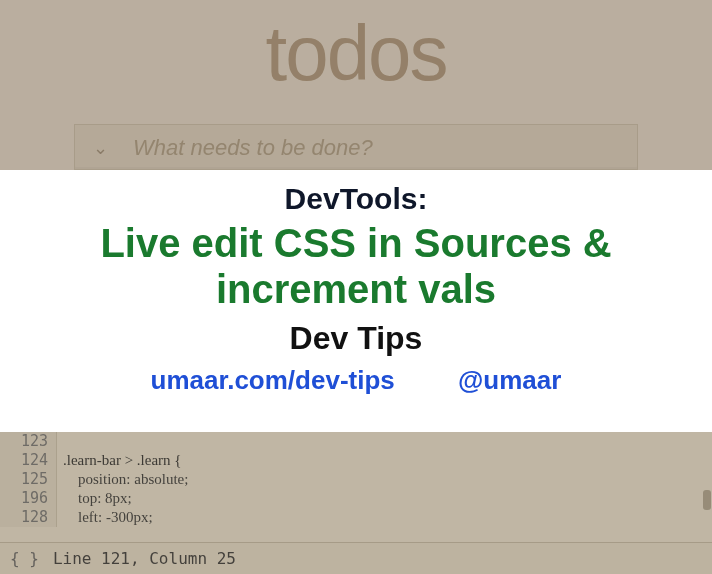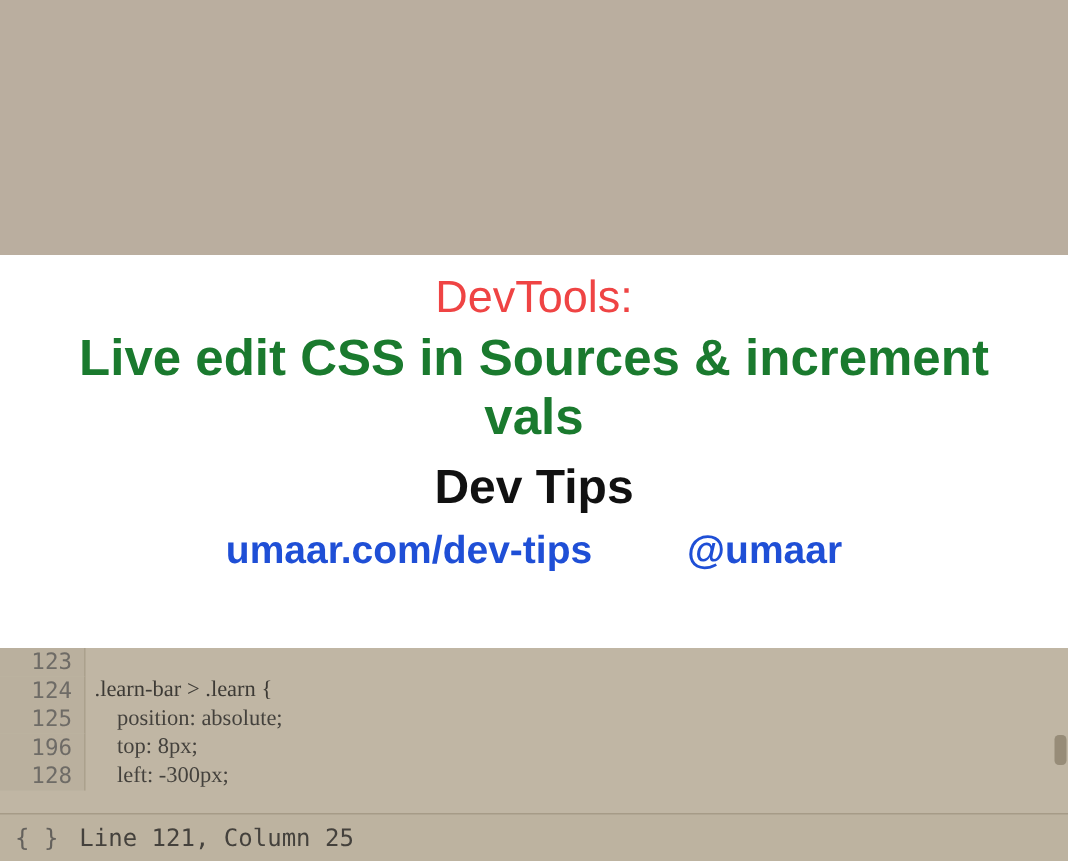--- a/index.html
+++ b/index.html
@@ -9,22 +9,22 @@
   
   .app-bg { position: absolute; top: 0; left: 0; right: 0; height: 170px; }
   .app-title { text-align: center; font-size: 78px; font-weight: 200; color: #b89f81; letter-spacing: -2px; padding-top: 8px; font-family: "Helvetica Neue", Arial, sans-serif; }
   .input-card { position: absolute; top: 124px; left: 74px; width: 564px; height: 46px; background: #ede0cd; border: 1px solid #d9cbb5; box-shadow: inset 0 -2px 1px rgba(0,0,0,0.03); }
   .input-chevron { position: absolute; left: 18px; top: 12px; color: #a8977f; font-size: 18px; }
   .input-placeholder { position: absolute; left: 58px; top: 10px; color: #b8a78c; font-style: italic; font-size: 22px; }
   .dim-overlay-top { position: absolute; top: 0; left: 0; right: 0; height: 170px; background: rgba(90,80,65,0.38); }
 
   
   .banner { position: absolute; top: 170px; left: 0; right: 0; height: 262px; background: #ffffff; text-align: center; padding-top: 12px; }
-  .banner-kicker { color: #ef4444; font-weight: 400; font-size: 30px; }
-  .banner-headline { color: #1a7a2e; font-weight: 800; font-size: 34px; line-height: 1.15; margin-top: 4px; padding: 0 30px; }
+  .banner-kicker { color: #0f172a; font-weight: 700; font-size: 30px; }
+  .banner-headline { color: #1a7a2e; font-weight: 800; font-size: 40px; line-height: 1.15; margin-top: 4px; padding: 0 30px; }
   .banner-sub { color: #111; font-weight: 800; font-size: 32px; margin-top: 8px; }
   .banner-links { margin-top: 8px; font-size: 26px; font-weight: 600; }
   .banner-link { color: #1f4fd6; display: inline-block; margin: 0 28px; }
 
   
   .devtools-bg { position: absolute; top: 432px; left: 0; right: 0; bottom: 0; background: #f7edd9; }
   .code-area { position: absolute; top: 0; left: 0; right: 0; height: 110px; font-family: Menlo, Consolas, monospace; font-size: 15px; line-height: 19px; color: #3a3a3a; }
   .code-line { display: flex; height: 19px; white-space: pre; }
   .gutter { width: 57px; text-align: right; padding-right: 8px; color: #7a7a7a; background: #eee3cf; border-right: 1px solid #d8ccb5; }
   .code { padding-left: 6px; font-family: Liberation Serif, serif; }
@@ -33,20 +33,27 @@
   .status-bar { position: absolute; left: 0; right: 0; bottom: 0; height: 32px; border-top: 1px solid #d0c4ad; display: flex; align-items: center; padding-left: 10px; font-family: Menlo, Consolas, monospace; font-size: 16px; color: #3a3a3a; background: #f3e8d3; }
   .status-icon { margin-right: 14px; color: #6b6b6b; font-size: 16px; }
   .scroll-thumb { position: absolute; right: 1px; top: 58px; width: 8px; height: 20px; background: #b8ad96; border-radius: 3px; }
   .dim-overlay-bottom { position: absolute; top: 432px; left: 0; right: 0; bottom: 0; background: rgba(90,80,65,0.35); pointer-events: none; }
 </style>
 </head>
 <body>
 
 <div class="viewport">
 
+  <div class="app-bg">
+    <div class="app-title">todos</div>
+    <div class="input-card">
+      <span class="input-chevron">⌄</span>
+      <span class="input-placeholder">What needs to be done?</span>
+    </div>
+  </div>
   <div class="dim-overlay-top"></div>
 
   <div class="banner">
     <div class="banner-kicker">DevTools:</div>
     <div class="banner-headline">Live edit CSS in Sources &amp; increment vals</div>
     <div class="banner-sub">Dev Tips</div>
     <div class="banner-links">
       <span class="banner-link">umaar.com/dev-tips</span>
       <span class="banner-link">@umaar</span>
     </div>

